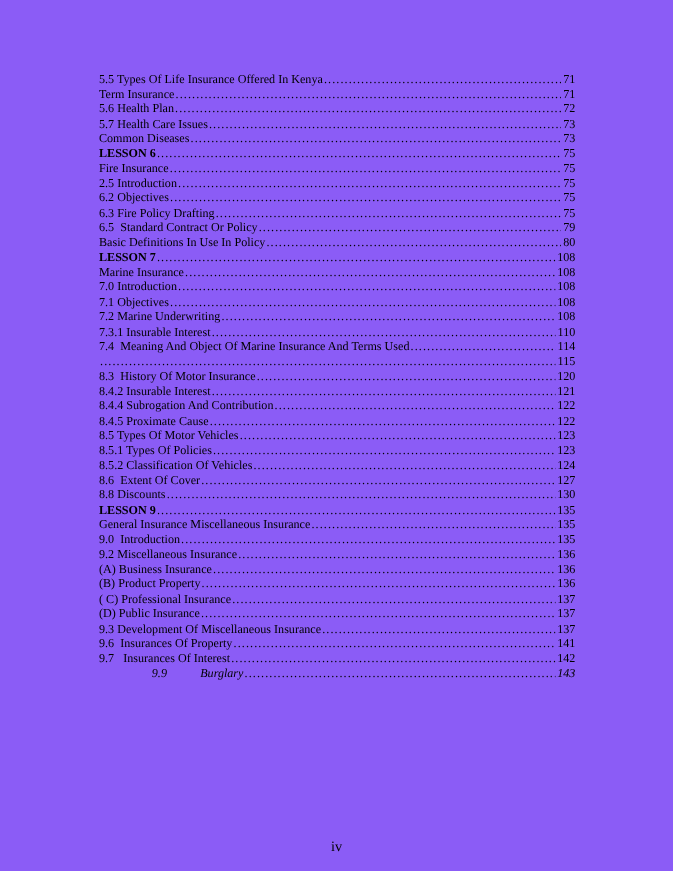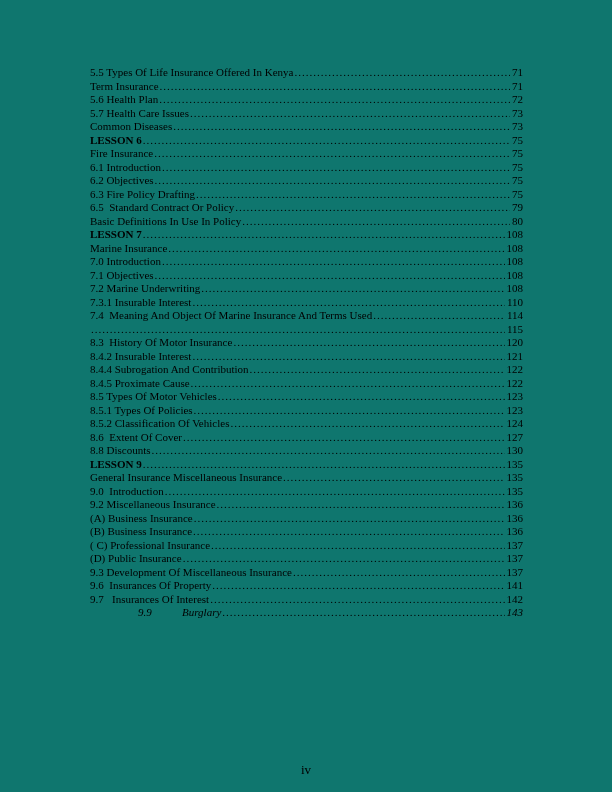--- a/index.html
+++ b/index.html
@@ -5,21 +5,21 @@
   html, body {
     margin: 0;
     padding: 0;
     background: #e8e8e8;
   }
   .page {
     position: relative;
     width: 612px;
     height: 792px;
     margin: 0 auto;
-    background: #0f766e;
+    background: #8b5cf6;
     overflow: hidden;
     font-family: "Liberation Serif", serif;
     color: #000000;
   }
   .toc {
     position: absolute;
     left: 90px;
     top: 66px;
     width: 433px;
   }
@@ -110,21 +110,21 @@
     <span class="toc-page">75</span>
   </div>
 
   <div class="toc-entry">
     <span class="toc-title">Fire Insurance</span>
     <span class="toc-dots"></span>
     <span class="toc-page">75</span>
   </div>
 
   <div class="toc-entry">
-    <span class="toc-title">6.1 Introduction</span>
+    <span class="toc-title">2.5 Introduction</span>
     <span class="toc-dots"></span>
     <span class="toc-page">75</span>
   </div>
 
   <div class="toc-entry">
     <span class="toc-title">6.2 Objectives</span>
     <span class="toc-dots"></span>
     <span class="toc-page">75</span>
   </div>
 
@@ -273,21 +273,21 @@
     <span class="toc-page">136</span>
   </div>
 
   <div class="toc-entry">
     <span class="toc-title">(A) Business Insurance</span>
     <span class="toc-dots"></span>
     <span class="toc-page">136</span>
   </div>
 
   <div class="toc-entry">
-    <span class="toc-title">(B) Business Insurance</span>
+    <span class="toc-title">(B) Product Property</span>
     <span class="toc-dots"></span>
     <span class="toc-page">136</span>
   </div>
 
   <div class="toc-entry">
     <span class="toc-title">( C) Professional Insurance</span>
     <span class="toc-dots"></span>
     <span class="toc-page">137</span>
   </div>
 

